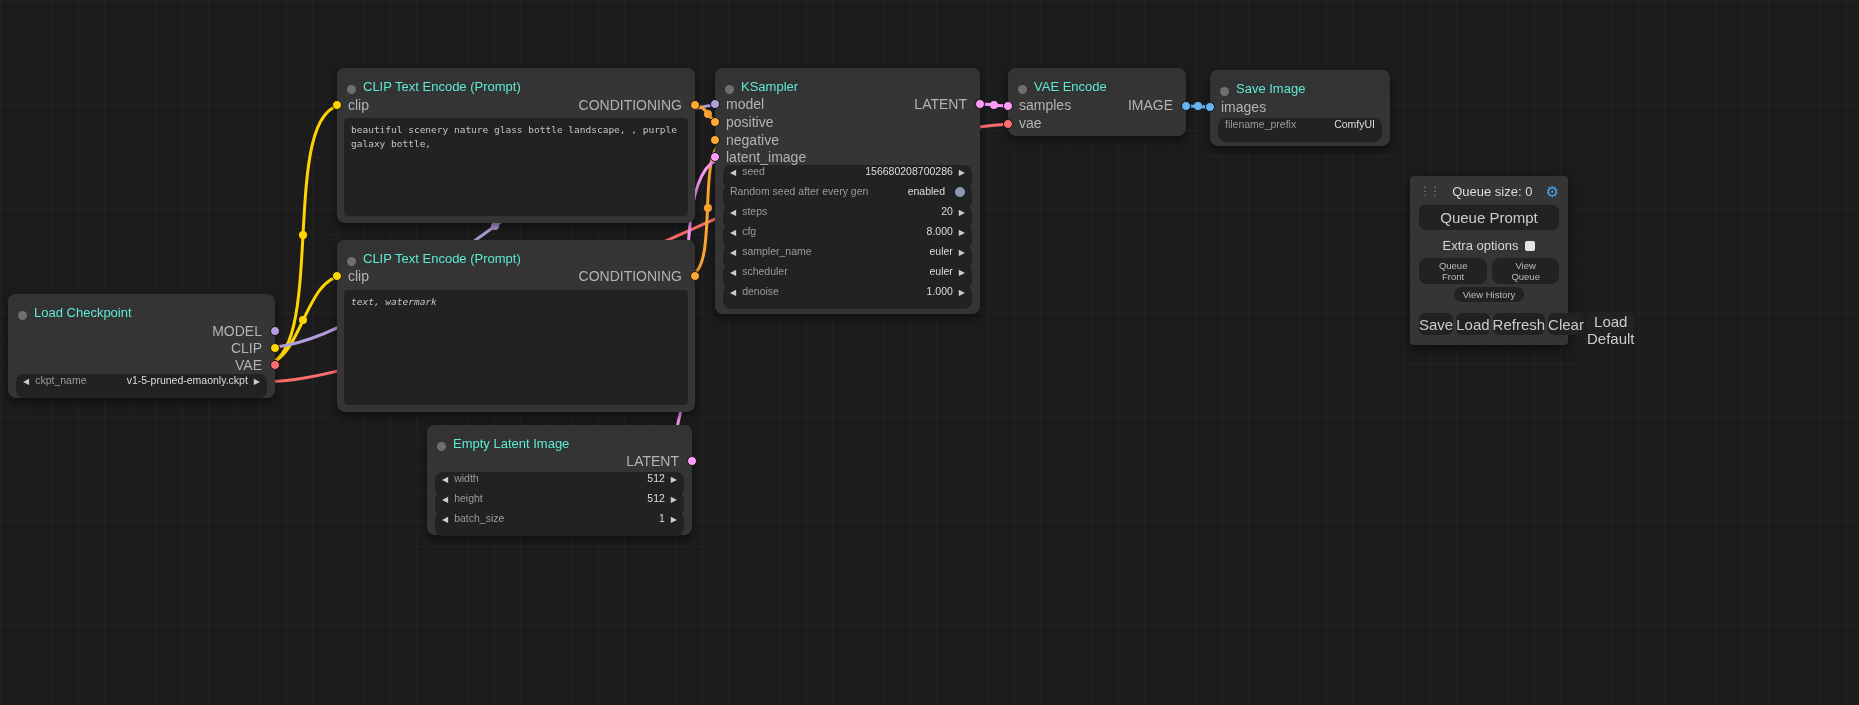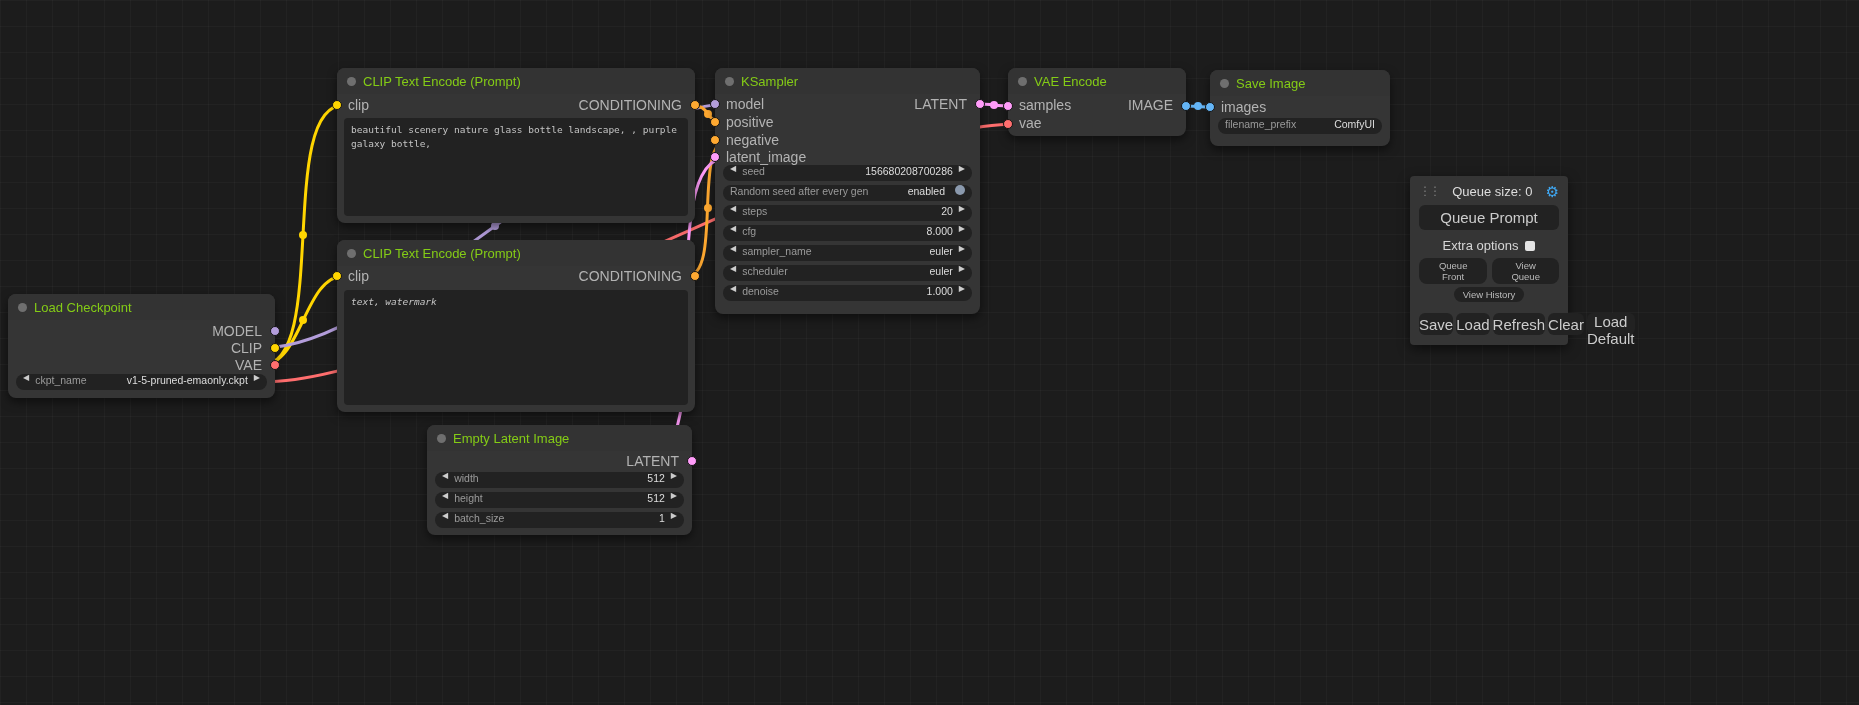--- a/index.html
+++ b/index.html
@@ -14,35 +14,35 @@
     background-size:26px 26px;
   }
   #wires { position:absolute; left:0; top:0; z-index:1; }
   #wires path { fill:none; stroke-width:3; stroke-linecap:round; }
 
   .node {
     position:absolute; z-index:2; background:#353535; border-radius:8px;
     box-shadow:0 4px 10px rgba(0,0,0,0.5); color:#ccc;
   }
   .node-title {
-    display:flex; align-items:center; gap:7px; height:26px; padding:0 10px;
-    background:#333333; border-radius:8px 8px 0 0; font-size:13px; color:#84cc16;
+    display:flex; align-items:flex-end; gap:7px; height:26px; padding:0 10px;
+    background:#333333; border-radius:8px 8px 0 0; font-size:13px; color:#5eead4;
     white-space:nowrap; overflow:hidden;
   }
   .title-dot { width:9px; height:9px; border-radius:50%; background:#6f6f6f; flex:none; }
   .port { position:absolute; width:10px; height:10px; border-radius:50%; border:1px solid #141414; z-index:3; }
   .port.in  { left:-5px; }
   .port.out { right:-5px; }
   .iolabel { position:absolute; font-size:14px; color:#b3b3b3; height:17px; line-height:17px; white-space:nowrap; }
   .iolabel.in  { left:11px; }
   .iolabel.out { right:13px; }
   .widget {
     position:absolute; left:8px; right:8px; height:16px; background:#222222;
-    border-radius:8px; display:flex; align-items:flex-start; gap:6px;
-    padding:0 7px; font-size:10.5px; color:#9a9a9a; white-space:nowrap;
+    border-radius:8px; display:flex; align-items:flex-end; gap:6px;
+    padding:12px 7px; font-size:10.5px; color:#9a9a9a; white-space:nowrap;
   }
   .widget .wvalue { margin-left:auto; color:#dddddd; }
   .warr { font-size:8px; color:#cccccc; line-height:1; flex:none; }
   .toggle-dot { width:10px; height:10px; border-radius:50%; background:#8a99ad; flex:none; margin-left:4px; }
   .prompt-box {
     position:absolute; left:7px; right:7px; background:#222222; border-radius:4px;
     padding:5px 7px; font-family:"DejaVu Sans Mono", monospace; font-size:9.5px;
     line-height:1.45; color:#c4c4c4; white-space:pre-wrap; word-break:break-word; overflow:hidden;
   }
 

